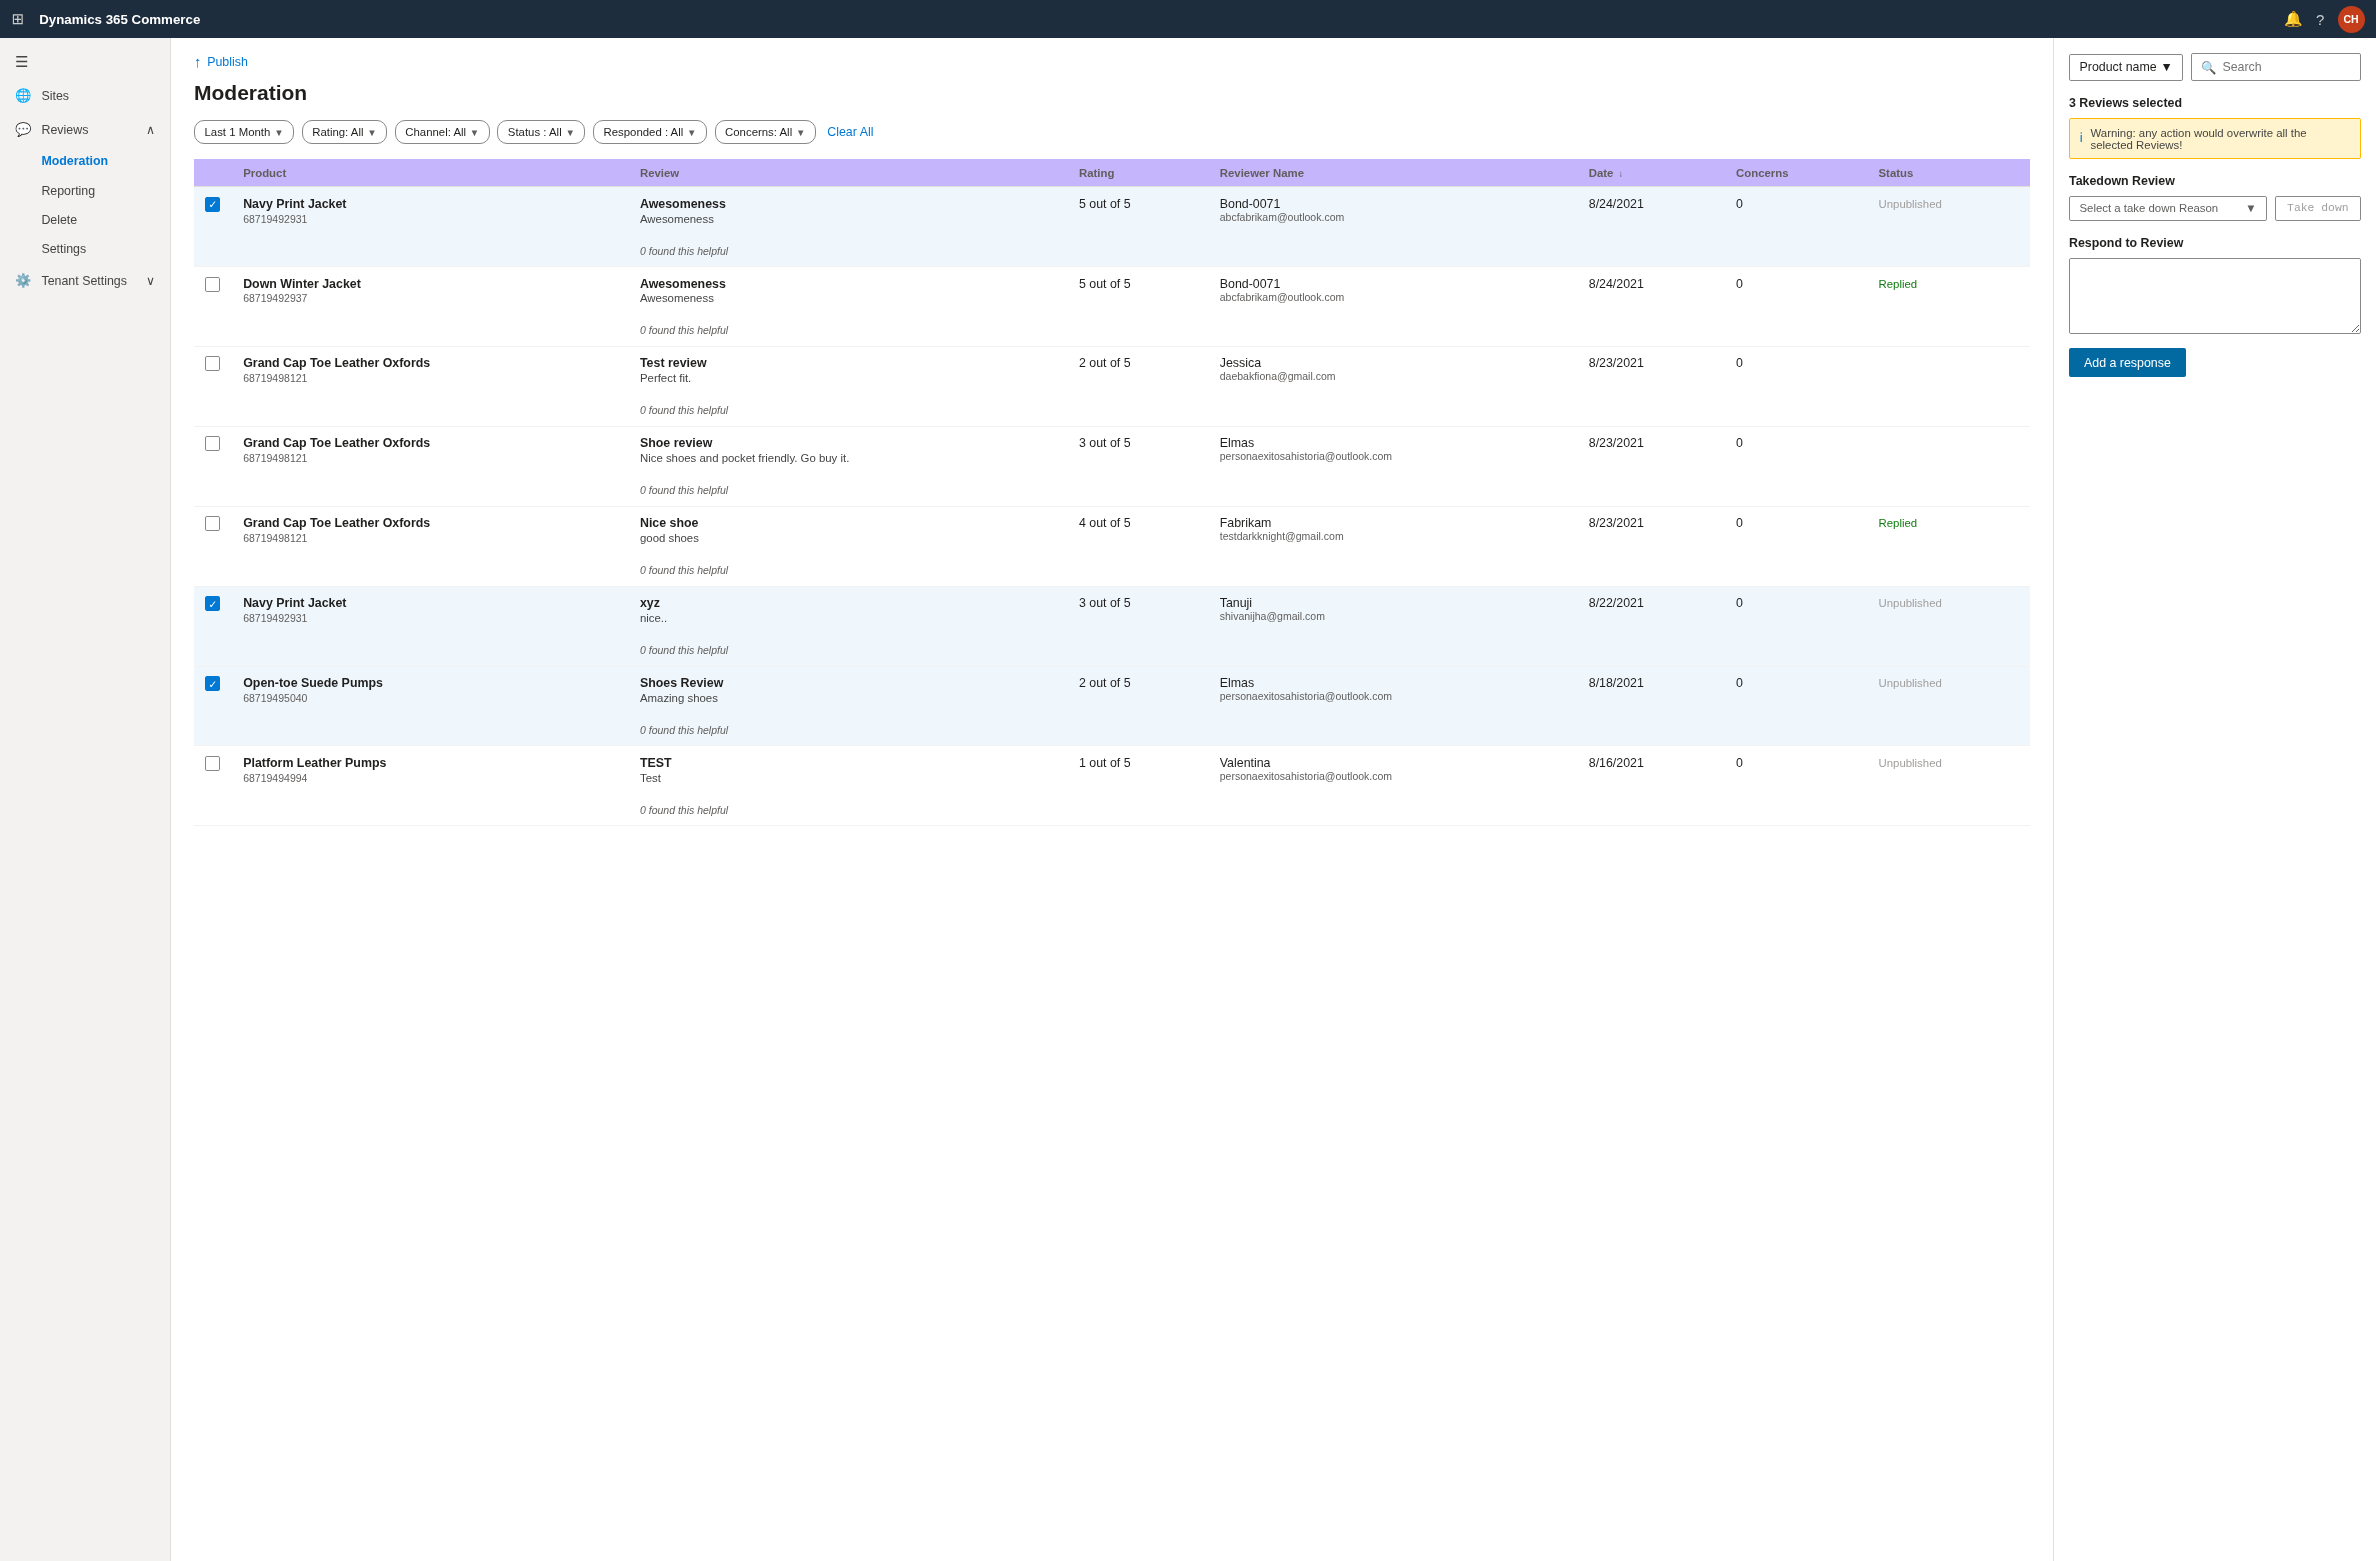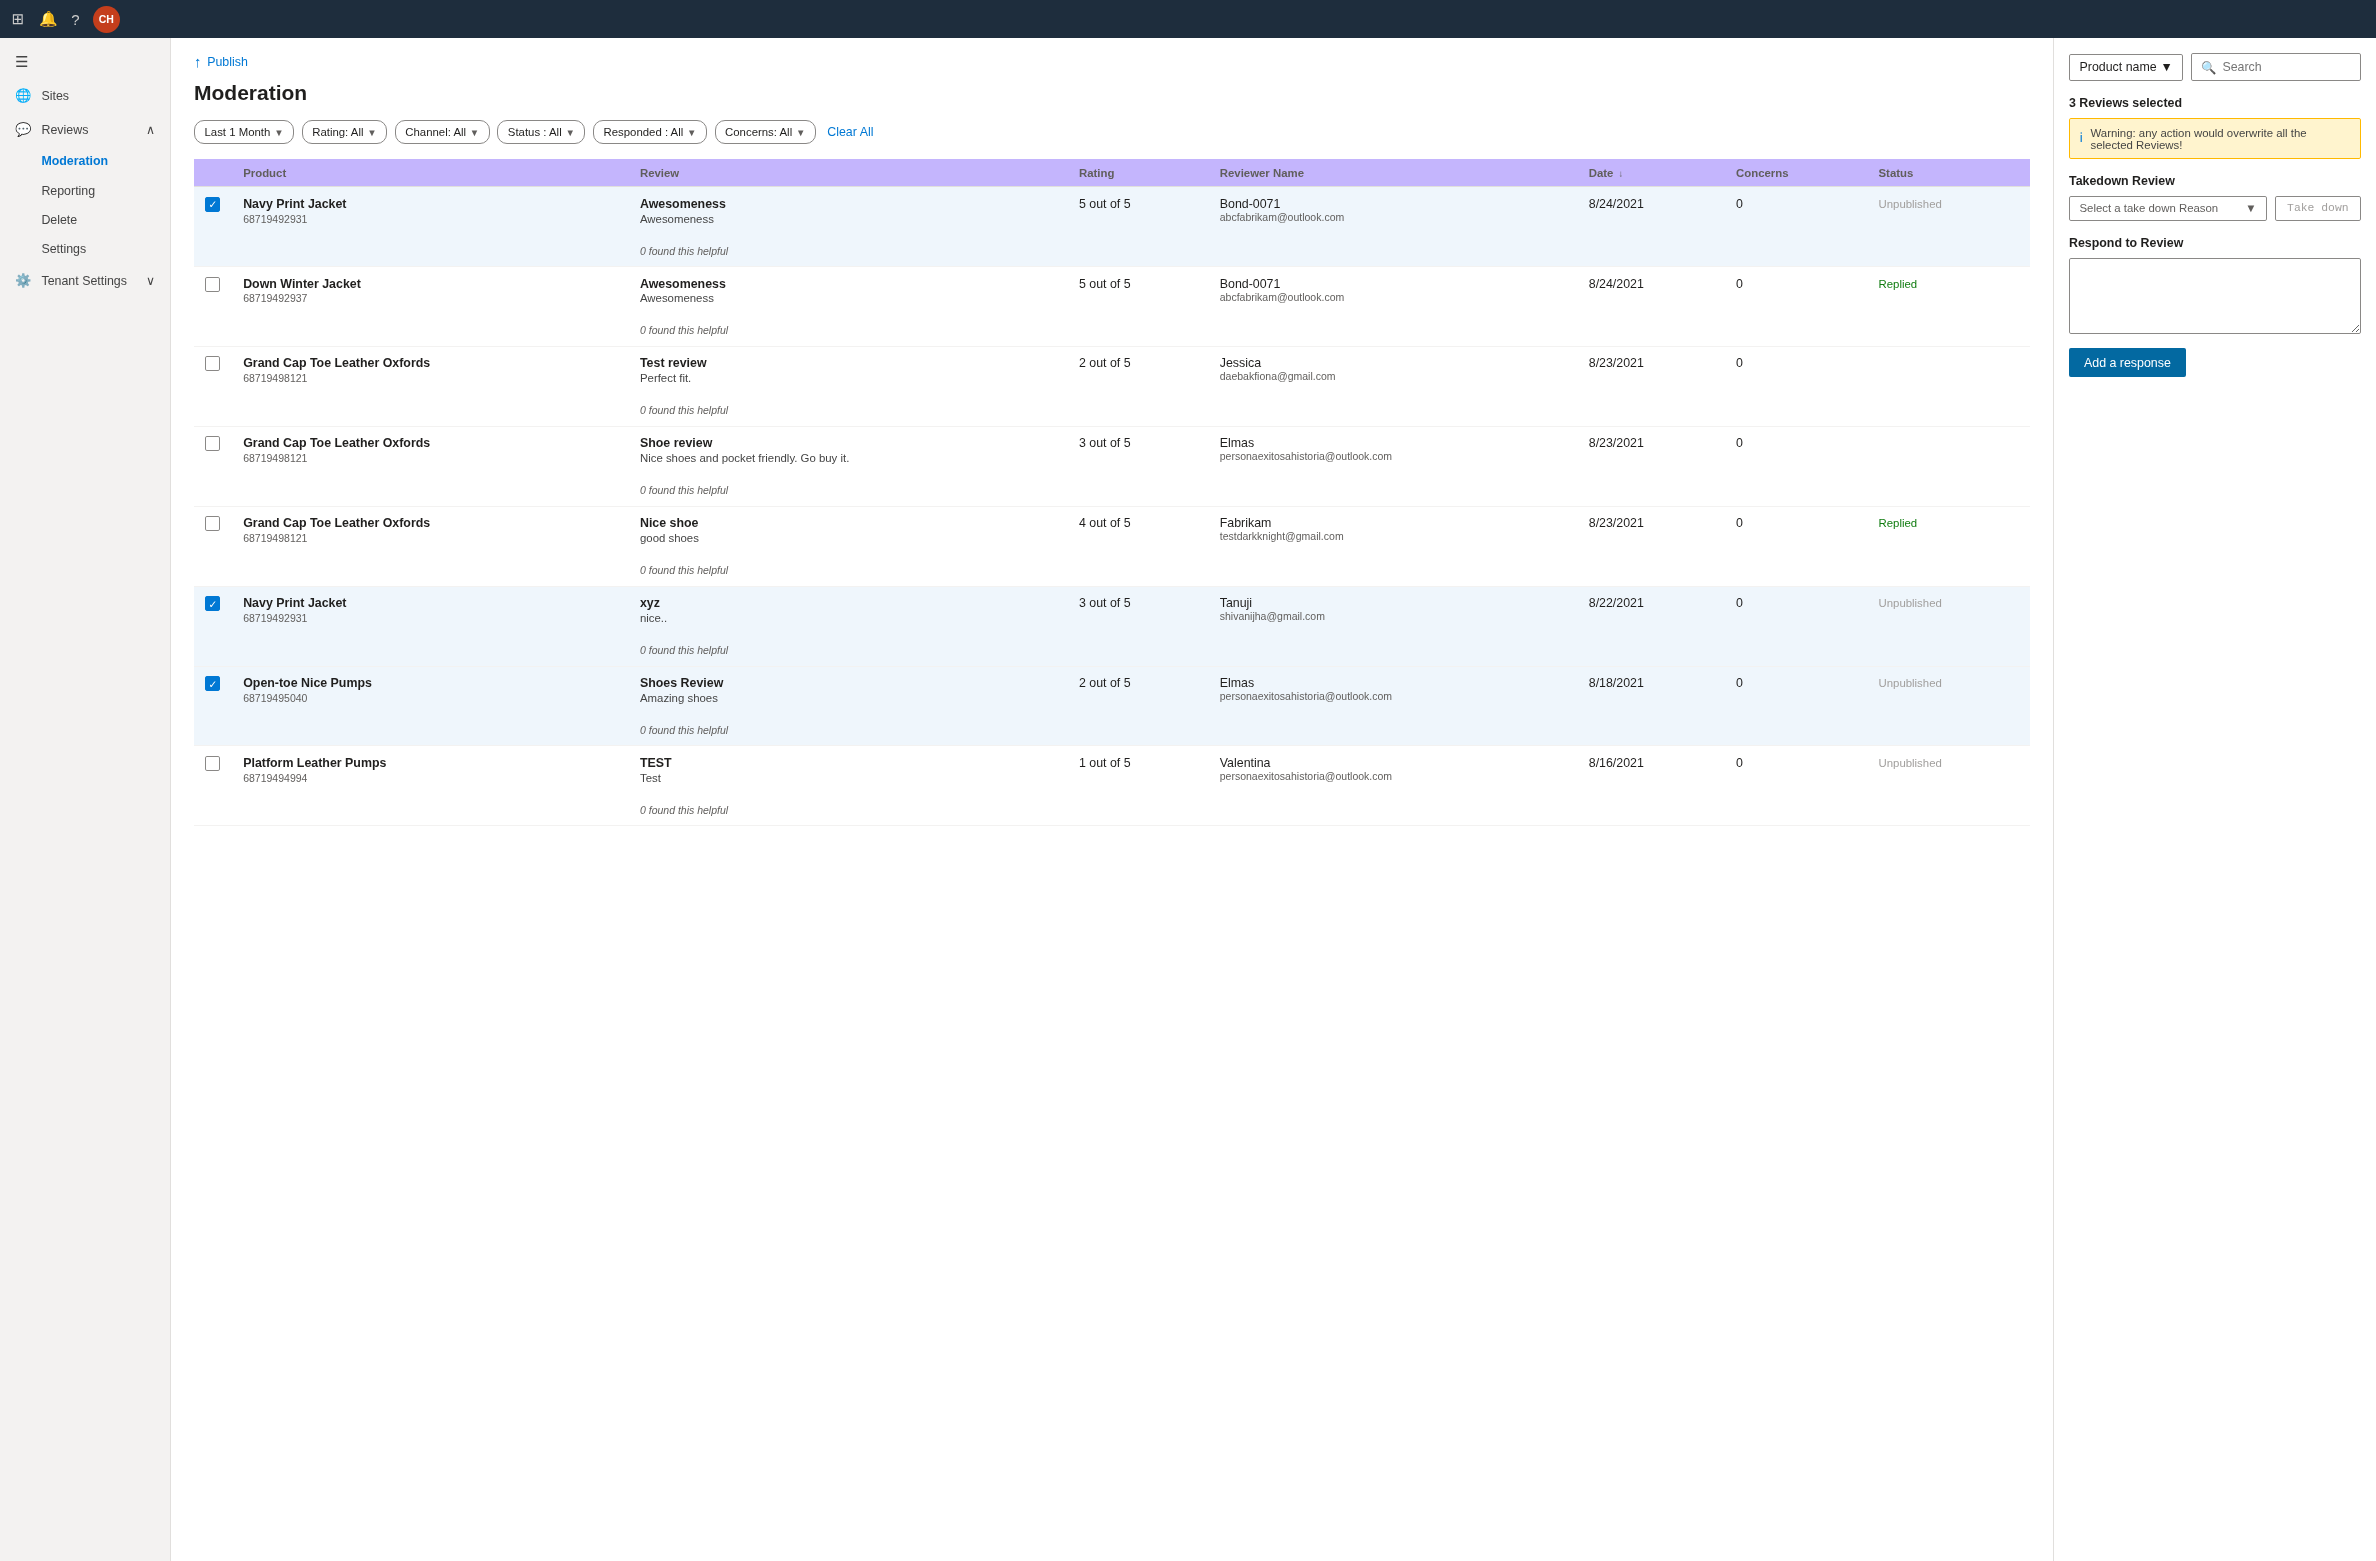--- a/index.html
+++ b/index.html
@@ -285,20 +285,21 @@
       font-size: 12.4px;
       cursor: pointer;
       font-weight: 500;
     }
   </style>
 </head>
 <body>
 
 <div class="topbar">
   <span class="topbar-grid-icon">⊞</span>
+  <span class="topbar-title">Dynamics 365 Commerce</span>
   <div class="topbar-icons">
     <span class="topbar-icon">🔔</span>
     <span class="topbar-icon">?</span>
     <div class="topbar-avatar">CH</div>
   </div>
 </div>
 
 <div class="layout">
 
   <div class="sidebar">
@@ -520,21 +521,21 @@
             </td>
             <td>8/22/2021</td>
             <td>0</td>
             <td><span class="status-badge unpublished">Unpublished</span></td>
           </tr>
           <tr class="selected">
             <td class="checkbox-cell">
               <div class="checkbox checked"></div>
             </td>
             <td>
-              <div class="product-name">Open-toe Nice Pumps</div>
+              <div class="product-name">Open-toe Suede Pumps</div>
               <div class="product-id">68719495040</div>
             </td>
             <td>
               <div class="review-title">Shoes Review</div>
               <div class="review-body">Amazing shoes</div>
               <div class="helpful-text">0 found this helpful</div>
             </td>
             <td>2 out of 5</td>
             <td>
               <div>Elmas</div>

